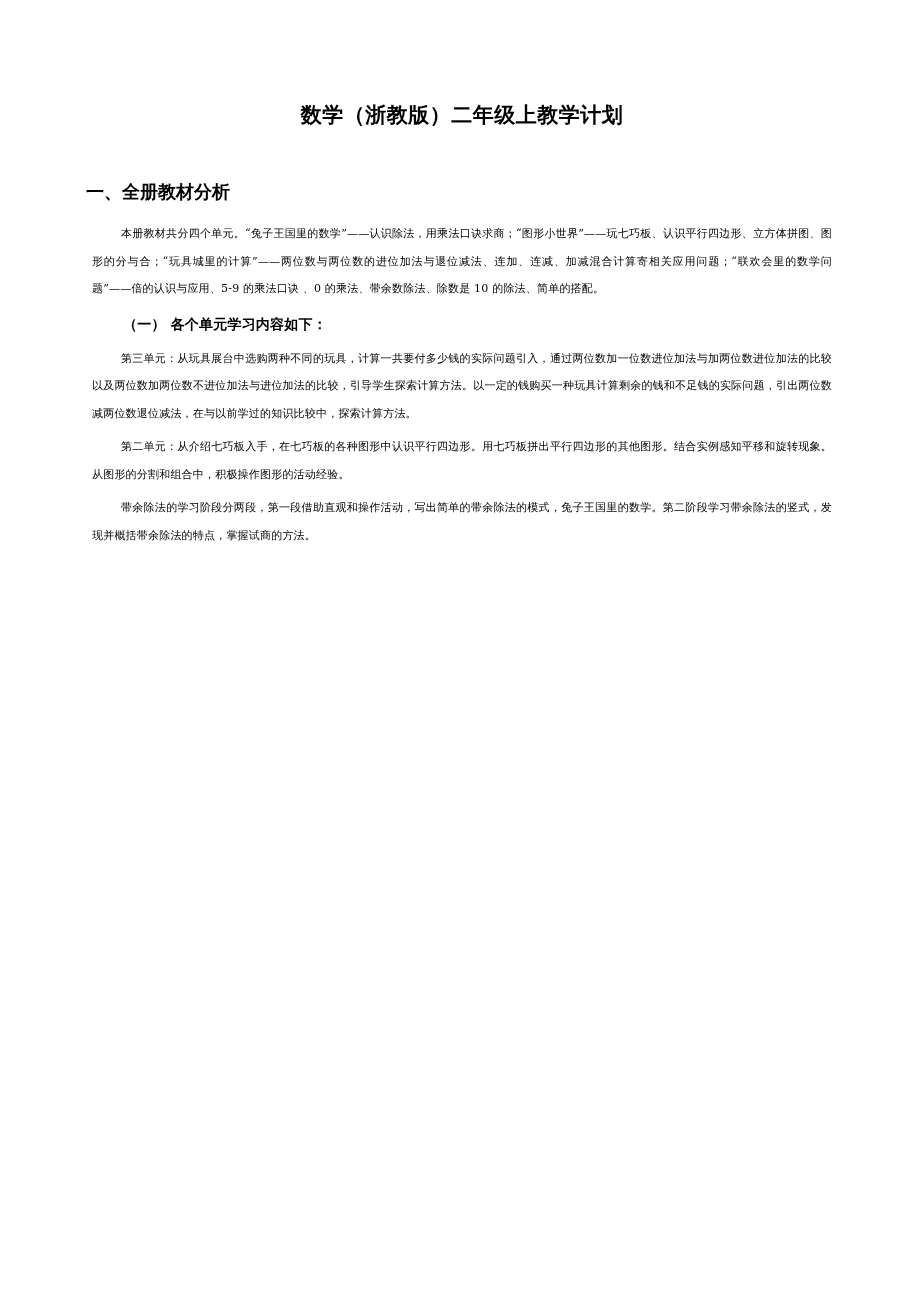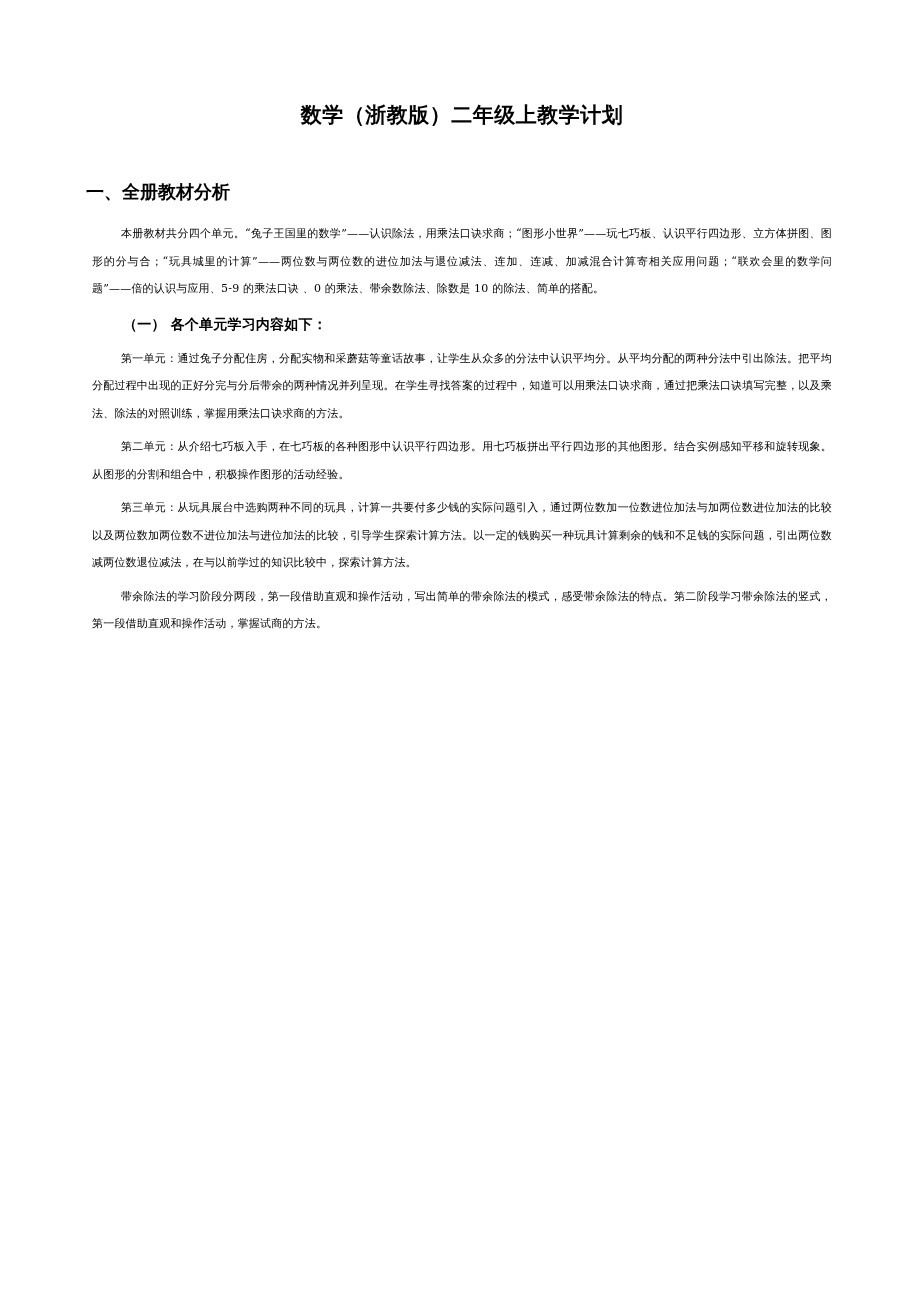--- a/index.html
+++ b/index.html
@@ -21,18 +21,17 @@
   </style>
 </head>
 <body>
 
 <div class="page">
   <div class="title">数学（浙教版）二年级上教学计划</div>
   <div class="h1">一、全册教材分析</div>
   <div class="body">
     <p class="indent">本册教材共分四个单元。“兔子王国里的数学”——认识除法，用乘法口诀求商；“图形小世界”——玩七巧板、认识平行四边形、立方体拼图、图形的分与合；“玩具城里的计算”——两位数与两位数的进位加法与退位减法、连加、连减、加减混合计算寄相关应用问题；“联欢会里的数学问题”——倍的认识与应用、5-9 的乘法口诀 、0 的乘法、带余数除法、除数是 10 的除法、简单的搭配。</p>
     <p class="h2">（一） 各个单元学习内容如下：</p>
-    <p class="indent">第一单元：通过兔子分配住房，分配实物和采蘑菇等童话故事，让学生从众多的分法中认识平均分。从平均分配的两种分法中引出除法。把平均分配过程中出现的正好分完与分后带余的两种情况并列呈现。在学生寻找答案的过程中，知道可以用乘法口诀求商，通过把乘法口诀填写完整，以及乘法、除法的对照训练，掌握用乘法口诀求商的方法。</p>
+    <p class="indent">第三单元：从玩具展台中选购两种不同的玩具，计算一共要付多少钱的实际问题引入，通过两位数加一位数进位加法与加两位数进位加法的比较以及两位数加两位数不进位加法与进位加法的比较，引导学生探索计算方法。以一定的钱购买一种玩具计算剩余的钱和不足钱的实际问题，引出两位数减两位数退位减法，在与以前学过的知识比较中，探索计算方法。</p>
     <p class="indent">第二单元：从介绍七巧板入手，在七巧板的各种图形中认识平行四边形。用七巧板拼出平行四边形的其他图形。结合实例感知平移和旋转现象。从图形的分割和组合中，积极操作图形的活动经验。</p>
-    <p class="indent">第三单元：从玩具展台中选购两种不同的玩具，计算一共要付多少钱的实际问题引入，通过两位数加一位数进位加法与加两位数进位加法的比较以及两位数加两位数不进位加法与进位加法的比较，引导学生探索计算方法。以一定的钱购买一种玩具计算剩余的钱和不足钱的实际问题，引出两位数减两位数退位减法，在与以前学过的知识比较中，探索计算方法。</p>
-    <p class="indent">带余除法的学习阶段分两段，第一段借助直观和操作活动，写出简单的带余除法的模式，感受带余除法的特点。第二阶段学习带余除法的竖式，第一段借助直观和操作活动，掌握试商的方法。</p>
+    <p class="indent">带余除法的学习阶段分两段，第一段借助直观和操作活动，写出简单的带余除法的模式，兔子王国里的数学。第二阶段学习带余除法的竖式，发现并概括带余除法的特点，掌握试商的方法。</p>
   </div>
 </div>
 
 </body></html>

